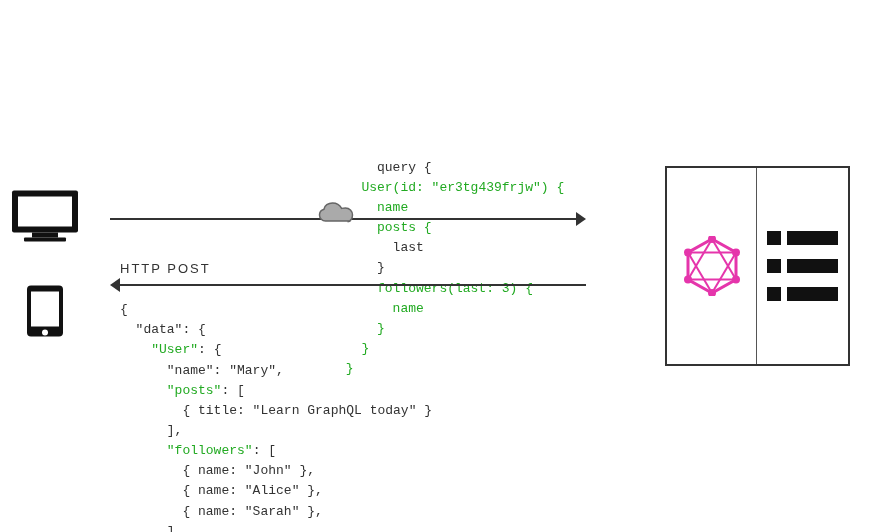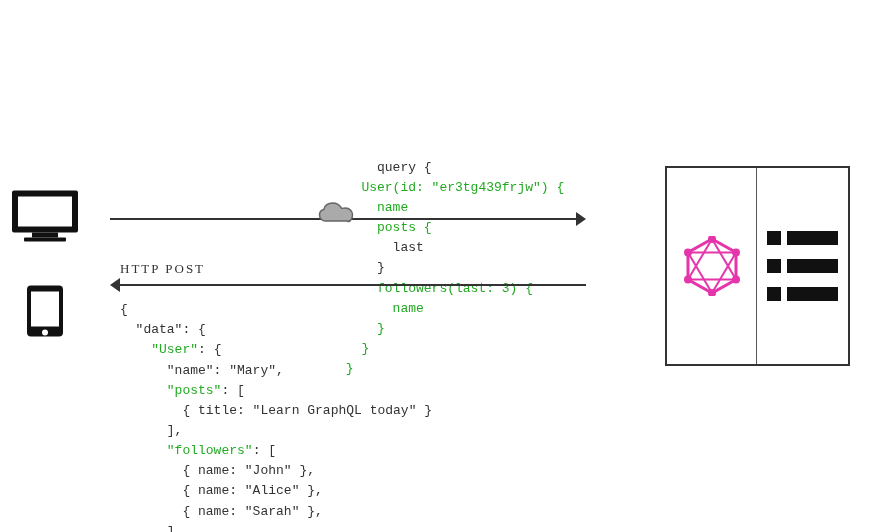--- a/index.html
+++ b/index.html
@@ -106,21 +106,21 @@
       border-right: 10px solid #333;
     }
 
     .http-post-label {
       position: absolute;
       left: 10px;
       top: 28px;
       font-size: 13px;
       letter-spacing: 2px;
       color: #333;
-      font-family: Liberation Serif, serif;
+      font-family: Liberation Sans, sans-serif;
     }
 
     .response-code {
       position: absolute;
       top: 280px;
       left: 120px;
       font-size: 13px;
       line-height: 1.55;
       white-space: pre;
     }

